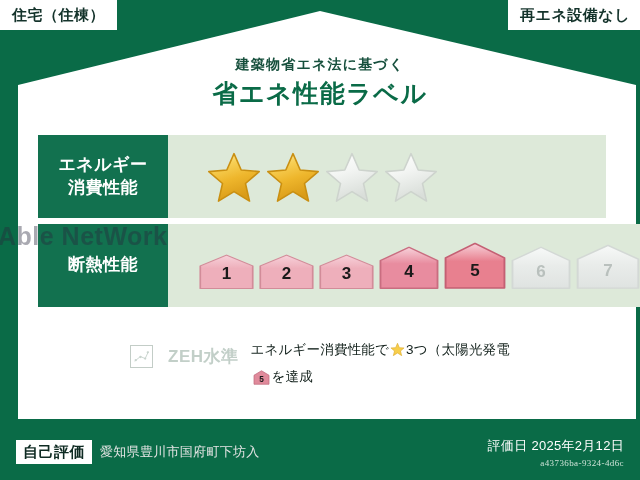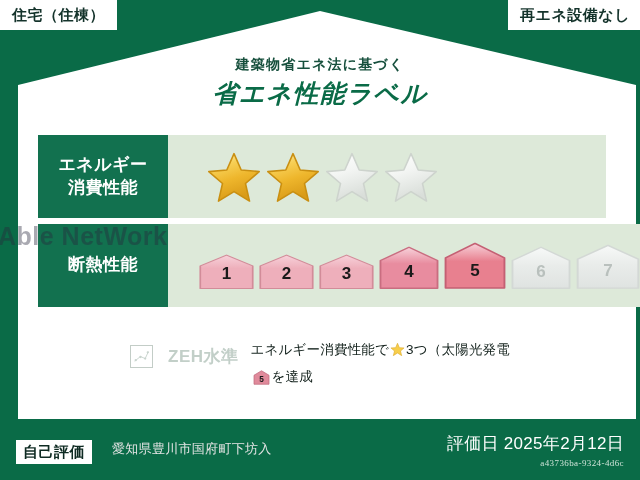--- a/index.html
+++ b/index.html
@@ -46,21 +46,21 @@
     text-align: center;
     z-index: 5;
   }
   #title-sub {
     font-size: 14px; font-weight: bold; color: #17503d;
     letter-spacing: 1.2px; line-height: 1.2;
   }
   #title-main {
     margin-top: 6px;
     font-size: 25px; font-weight: bold; color: #0a6b47;
-    letter-spacing: 1.5px; line-height: 1.15; font-style: italic;
+    letter-spacing: 1.5px; line-height: 1.15;
   }
 
   
   #rows { position: absolute; left: 38px; top: 135px; width: 568px; z-index: 5; }
   .rating-row { display: flex; align-items: stretch; height: 83px; }
   .rating-row + .rating-row { margin-top: 6px; }
   .row-label {
     flex: 0 0 130px;
     background: #12714f;
     color: #ffffff;
@@ -108,33 +108,33 @@
   #zeh-desc {
     font-size: 13.5px; color: #13211c; line-height: 1.78;
     letter-spacing: 0.2px; padding-top: 2px;
   }
   #zeh-desc .inline-star { display: inline-block; vertical-align: -3px; margin: 0 1px; }
   #zeh-desc .inline-house { display: inline-block; vertical-align: -4px; margin: 0 2px; }
 
   
   #footer-left {
     position: absolute; left: 16px; bottom: 16px;
-    display: flex; align-items: flex-start; gap: 20px; z-index: 6;
+    display: flex; align-items: center; gap: 8px; z-index: 6;
   }
   #self-eval-badge {
     background: #ffffff; color: #0e2a22;
     font-size: 15px; font-weight: bold;
     padding: 4px 7px 5px 7px; line-height: 1; letter-spacing: 0.5px;
   }
   #address-text { color: #e5e5e5; font-size: 13px; letter-spacing: 0.3px; }
   #footer-right {
     position: absolute; right: 16px; bottom: 12px;
     text-align: right; z-index: 6; color: #ffffff;
   }
-  #eval-date { font-size: 17px; letter-spacing: 0.3px; }
+  #eval-date { font-size: 13px; letter-spacing: 0.3px; }
   #eval-id {
     font-size: 9px; color: #cfe3d8; letter-spacing: 0.4px;
     margin-top: 3px; font-family: "Liberation Serif", serif;
   }
 
   
   #watermark {
     position: absolute; left: -2px; top: 222px;
     font-size: 25px; font-weight: bold;
     color: rgba(40,40,60,0.40);

